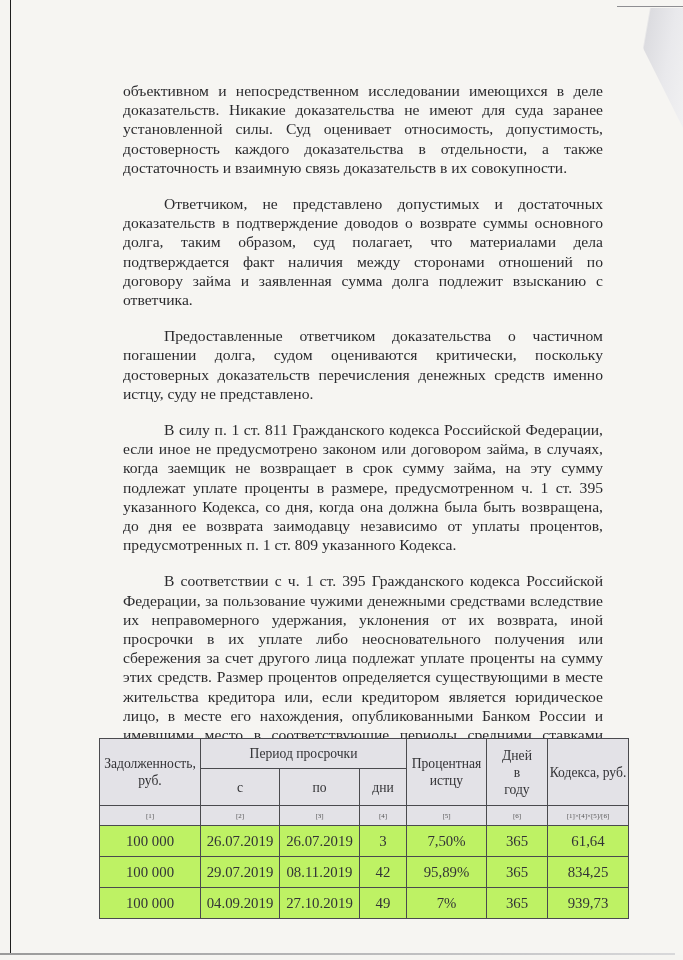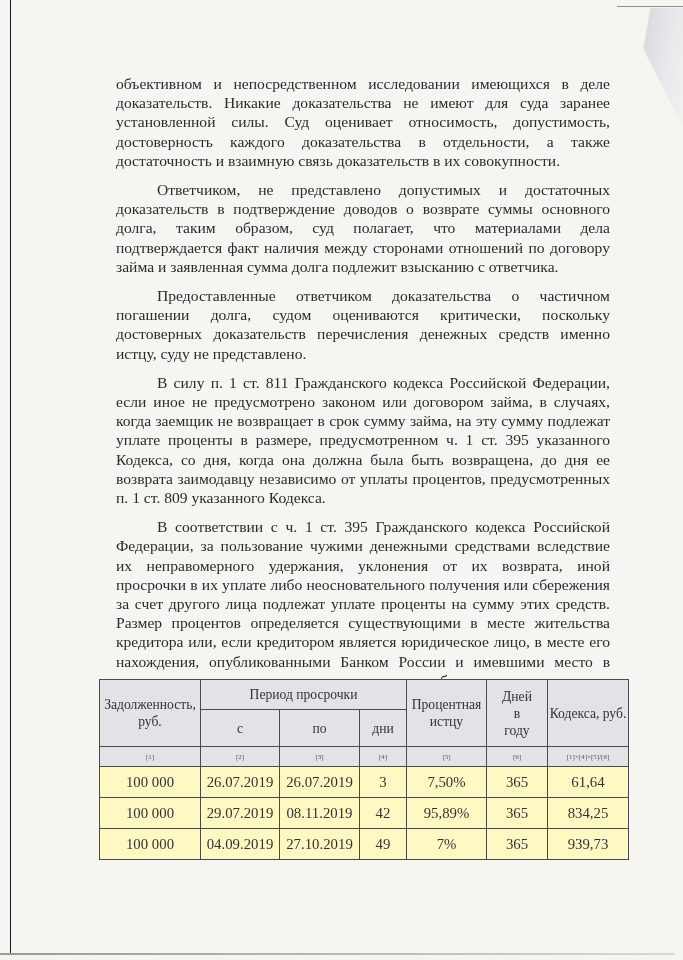--- a/index.html
+++ b/index.html
@@ -52,49 +52,49 @@
     .text {
       position: absolute;
       left: 106px;
       top: 64px;
       width: 514px;
       font-size: 15.6px;
       line-height: 19.2px;
       text-align: justify;
     }
     .text p {
-      margin: 10px;
+      margin: 17px;
       text-indent: 41px;
     }
     .text p.noindent {
       text-indent: 0;
     }
     table.calc {
       position: absolute;
       left: 99px;
-      top: 679px;
+      top: 738px;
       border-collapse: collapse;
       table-layout: fixed;
       width: 529px;
       font-family: "Liberation Serif", "DejaVu Serif", serif;
       color: #333336;
     }
     table.calc td {
       border: 1px solid #4a4a4e;
       text-align: center;
       vertical-align: middle;
       padding: 0;
     }
     tr.h1 td, tr.h2 td, tr.idx td {
       background: #e3e2e7;
     }
     tr.h1 td { height: 29px; font-size: 13.6px; line-height: 17px; }
     tr.h2 td { height: 36px; font-size: 13.6px; line-height: 17px; }
     tr.idx td { height: 19px; font-size: 7px; color: #555; }
-    tr.data td { height: 30px; font-size: 14.8px; background: #fef9c3; }
+    tr.data td { height: 30px; font-size: 14.8px; background: #bef264; }
   </style>
 </head>
 <body>
 
 <div class="page"></div>
 <div class="corner-fold"></div>
 <div class="corner-line"></div>
 <div class="bottom-edge"></div>
 
 <div class="text">

